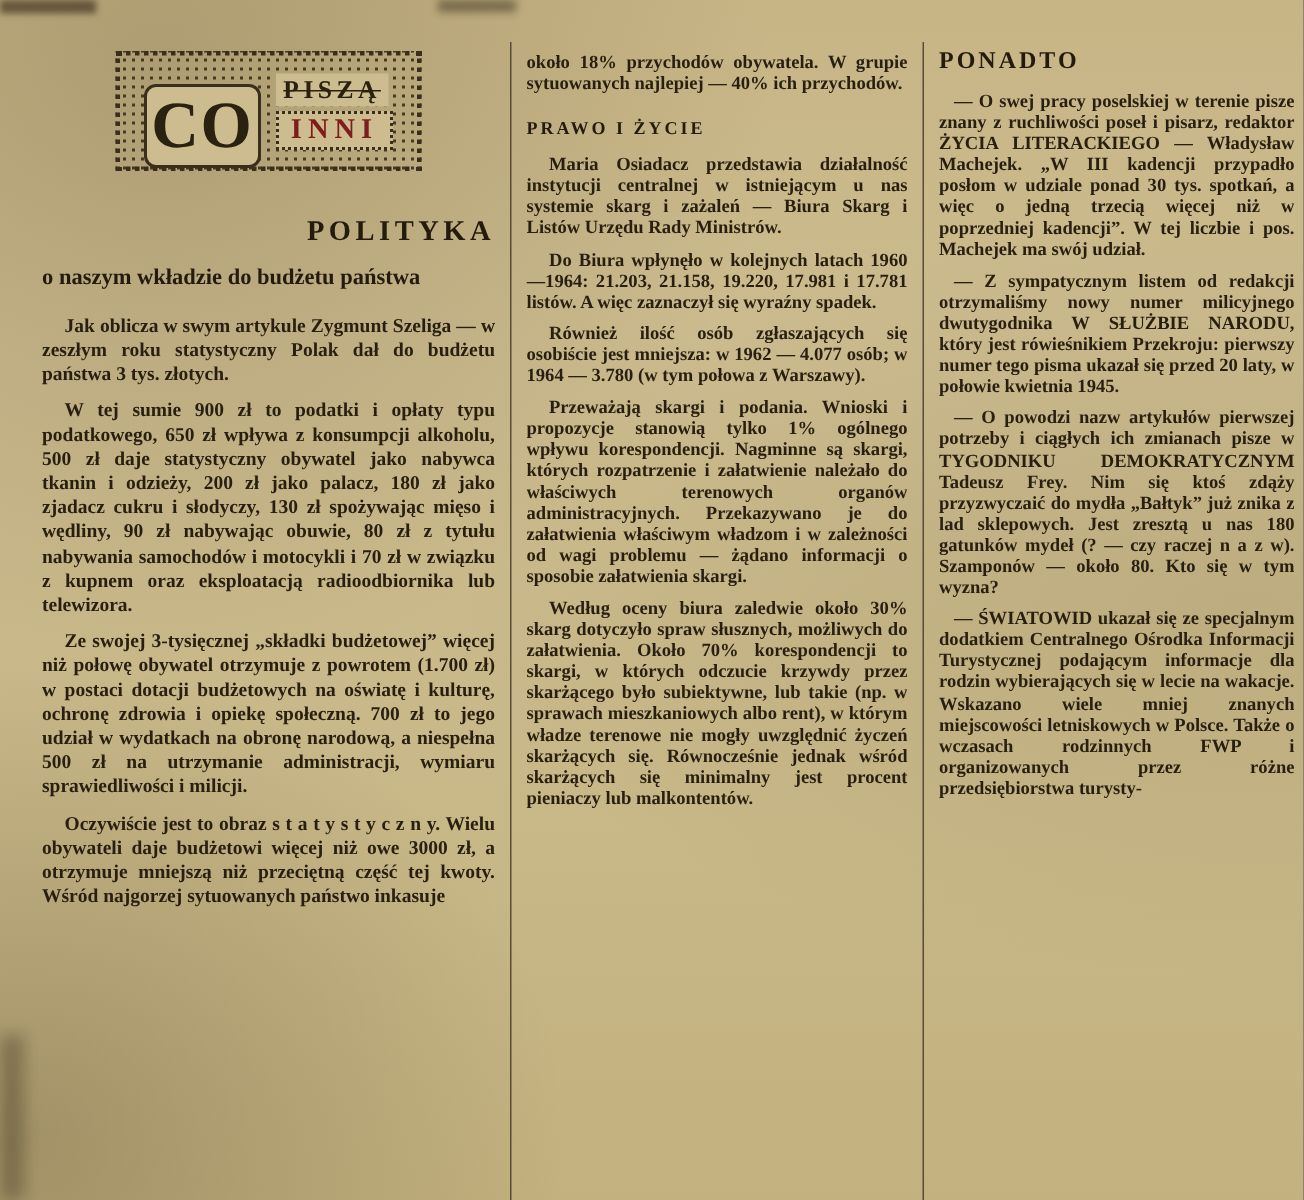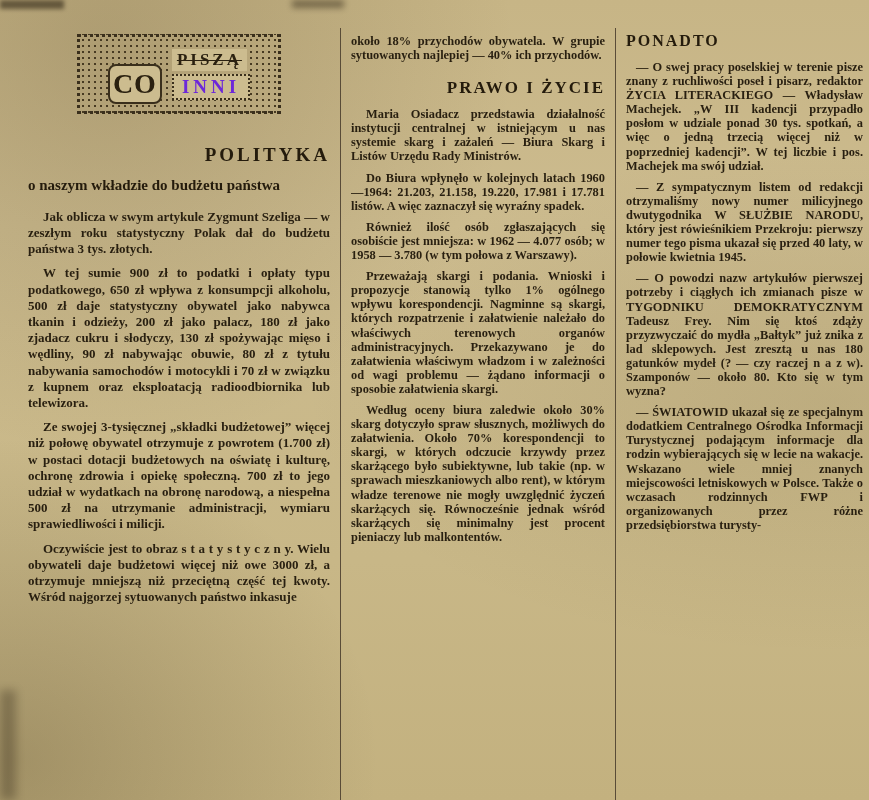--- a/index.html
+++ b/index.html
@@ -30,38 +30,38 @@
   
   .stamp{
     width:204px; height:80px; margin:6px auto 30px;
     border:3px dotted #3a2f1c;
     background-image:radial-gradient(#473a22 1.1px, transparent 1.2px);
     background-size:6px 6px;
     display:flex; align-items:center; justify-content:center; gap:10px;
     padding:6px;
   }
   .stamp-co{
-    font-size:28px; line-height:1; letter-spacing:1px;
+    font-size:44px; line-height:1; letter-spacing:1px;
     background:#ccbc8f; border:2px solid #3a2f1c; border-radius:8px;
     padding:4px 3px; color:#2b2110;margin-top:20px;
   }
   .stamp-right{ display:flex; flex-direction:column; align-items:flex-start; gap:3px; }
   .stamp-pisza{
     font-size:17px; letter-spacing:3px; background:#ccbc8f; padding:1px 5px;
     text-decoration:line-through; text-decoration-thickness:1px; color:#2b2110;
   }
   .stamp-inni{
     font-size:19px; letter-spacing:4px; background:#ccbc8f;
-    border:2px dotted #3a2f1c; padding:0 8px; color:#6d28d9;text-align:right;
+    border:2px dotted #3a2f1c; padding:0 8px; color:#7f1d1d;text-align:right;
   }
 
   
   .h-main{ text-align:right; font-size:19px; letter-spacing:3px; margin:16px 0 10px; color:#241b0c; }
   .h-sub{ text-align:left; font-size:15px; margin:0 0 14px; line-height:1.25; color:#241b0c; }
-  .h-col2{ text-align:right; font-size:17px; letter-spacing:2px; margin:16px 0 9px; color:#241b0c; }
+  .h-col2{ text-align:left; font-size:12px; letter-spacing:2px; margin:16px 0 9px; color:#241b0c; }
   .h-sub2{ text-align:center; font-size:14.5px; margin:0 0 13px; color:#241b0c; }
   .h-col3{ text-align:left; font-size:16px; letter-spacing:2px; margin:4px 0 10px; color:#241b0c; }
 
   
   p.body{ text-align:justify; text-indent:15px; margin:0 0 8px; }
   .col1 p.body{ font-size:13px; line-height:16.2px; }
   .col2 p.body, .col3 p.body{ font-size:12.4px; line-height:14.1px; margin-bottom:7px; }
   .col2 p.lead{ text-indent:0; margin-top:6px; }
   .col3 p.body{ text-indent:10px; }
 </style>
@@ -91,29 +91,29 @@
       <p class="body">Oczywiście jest to obraz  s t a t y s t y c z n y.  Wielu obywateli daje budżetowi więcej niż owe 3000 zł, a otrzymuje mniejszą niż przeciętną część tej kwoty. Wśród najgorzej sytuowanych państwo inkasuje</p>
     </div>
 
     <div class="rule"></div>
 
     <div class="col col2">
       <p class="body lead">około 18% przychodów obywatela. W grupie sytuowanych najlepiej — 40% ich przychodów.</p>
       <div class="h-col2">PRAWO I ŻYCIE</div>
       <p class="body">Maria Osiadacz przedstawia działalność instytucji centralnej w istniejącym u nas systemie skarg i zażaleń — Biura Skarg i Listów Urzędu Rady Ministrów.</p>
       <p class="body">Do Biura wpłynęło w kolejnych latach 1960—1964: 21.203, 21.158, 19.220, 17.981 i 17.781 listów. A więc zaznaczył się wyraźny spadek.</p>
-      <p class="body">Również ilość osób zgłaszających się osobiście jest mniejsza: w 1962 — 4.077 osób; w 1958 — 3.780 (w tym połowa z Warszawy).</p>
+      <p class="body">Również ilość osób zgłaszających się osobiście jest mniejsza: w 1962 — 4.077 osób; w 1964 — 3.780 (w tym połowa z Warszawy).</p>
       <p class="body">Przeważają skargi i podania. Wnioski i propozycje stanowią tylko 1% ogólnego wpływu korespondencji. Nagminne są skargi, których rozpatrzenie i załatwienie należało do właściwych terenowych organów administracyjnych. Przekazywano je do załatwienia właściwym władzom i w zależności od wagi problemu — żądano informacji o sposobie załatwienia skargi.</p>
       <p class="body">Według oceny biura zaledwie około 30% skarg dotyczyło spraw słusznych, możliwych do załatwienia. Około 70% korespondencji to skargi, w których odczucie krzywdy przez skarżącego było subiektywne, lub takie (np. w sprawach mieszkaniowych albo rent), w którym władze terenowe nie mogły uwzględnić życzeń skarżących się. Równocześnie jednak wśród skarżących się minimalny jest procent pieniaczy lub malkontentów.</p>
     </div>
 
     <div class="rule"></div>
 
     <div class="col col3">
       <div class="h-col3">PONADTO</div>
       <p class="body">— O swej pracy poselskiej w terenie pisze znany z ruchliwości poseł i pisarz, redaktor ŻYCIA LITERACKIEGO — Władysław Machejek. „W III kadencji przypadło posłom w udziale ponad 30 tys. spotkań, a więc o jedną trzecią więcej niż w poprzedniej kadencji”. W tej liczbie i pos. Machejek ma swój udział.</p>
-      <p class="body">— Z sympatycznym listem od redakcji otrzymaliśmy nowy numer milicyjnego dwutygodnika W SŁUŻBIE NARODU, który jest rówieśnikiem Przekroju: pierwszy numer tego pisma ukazał się przed 40 laty, w połowie kwietnia 1945.</p>
+      <p class="body">— Z sympatycznym listem od redakcji otrzymaliśmy nowy numer milicyjnego dwutygodnika W SŁUŻBIE NARODU, który jest rówieśnikiem Przekroju: pierwszy numer tego pisma ukazał się przed 20 laty, w połowie kwietnia 1945.</p>
       <p class="body">— O powodzi nazw artykułów pierwszej potrzeby i ciągłych ich zmianach pisze w TYGODNIKU DEMOKRATYCZNYM Tadeusz Frey. Nim się ktoś zdąży przyzwyczaić do mydła „Bałtyk” już znika z lad sklepowych. Jest zresztą u nas 180 gatunków mydeł (? — czy raczej  n a z w). Szamponów — około 80. Kto się w tym wyzna?</p>
       <p class="body">— ŚWIATOWID ukazał się ze specjalnym dodatkiem Centralnego Ośrodka Informacji Turystycznej podającym informacje dla rodzin wybierających się w lecie na wakacje. Wskazano wiele mniej znanych miejscowości letniskowych w Polsce. Także o wczasach rodzinnych FWP i organizowanych przez różne przedsiębiorstwa turysty-</p>
     </div>
 
   </div>
 </div>
 
 </body></html>

